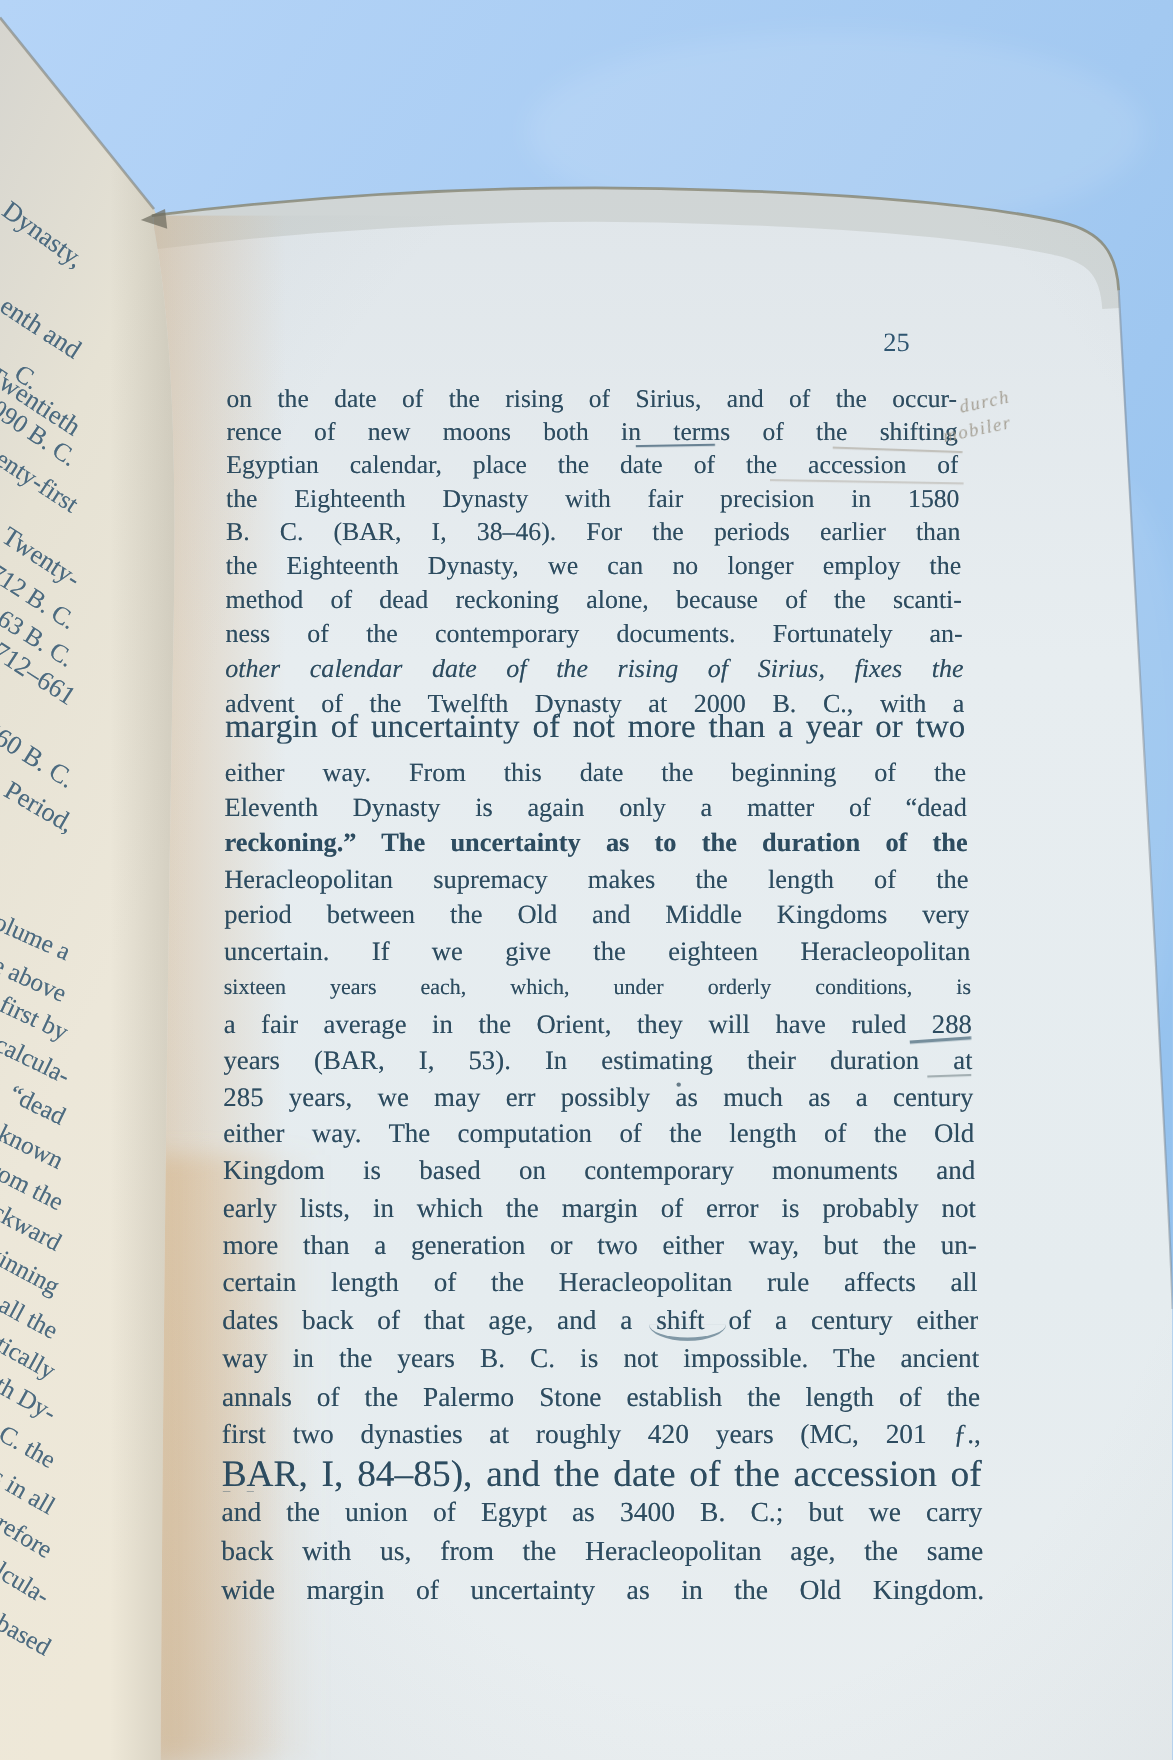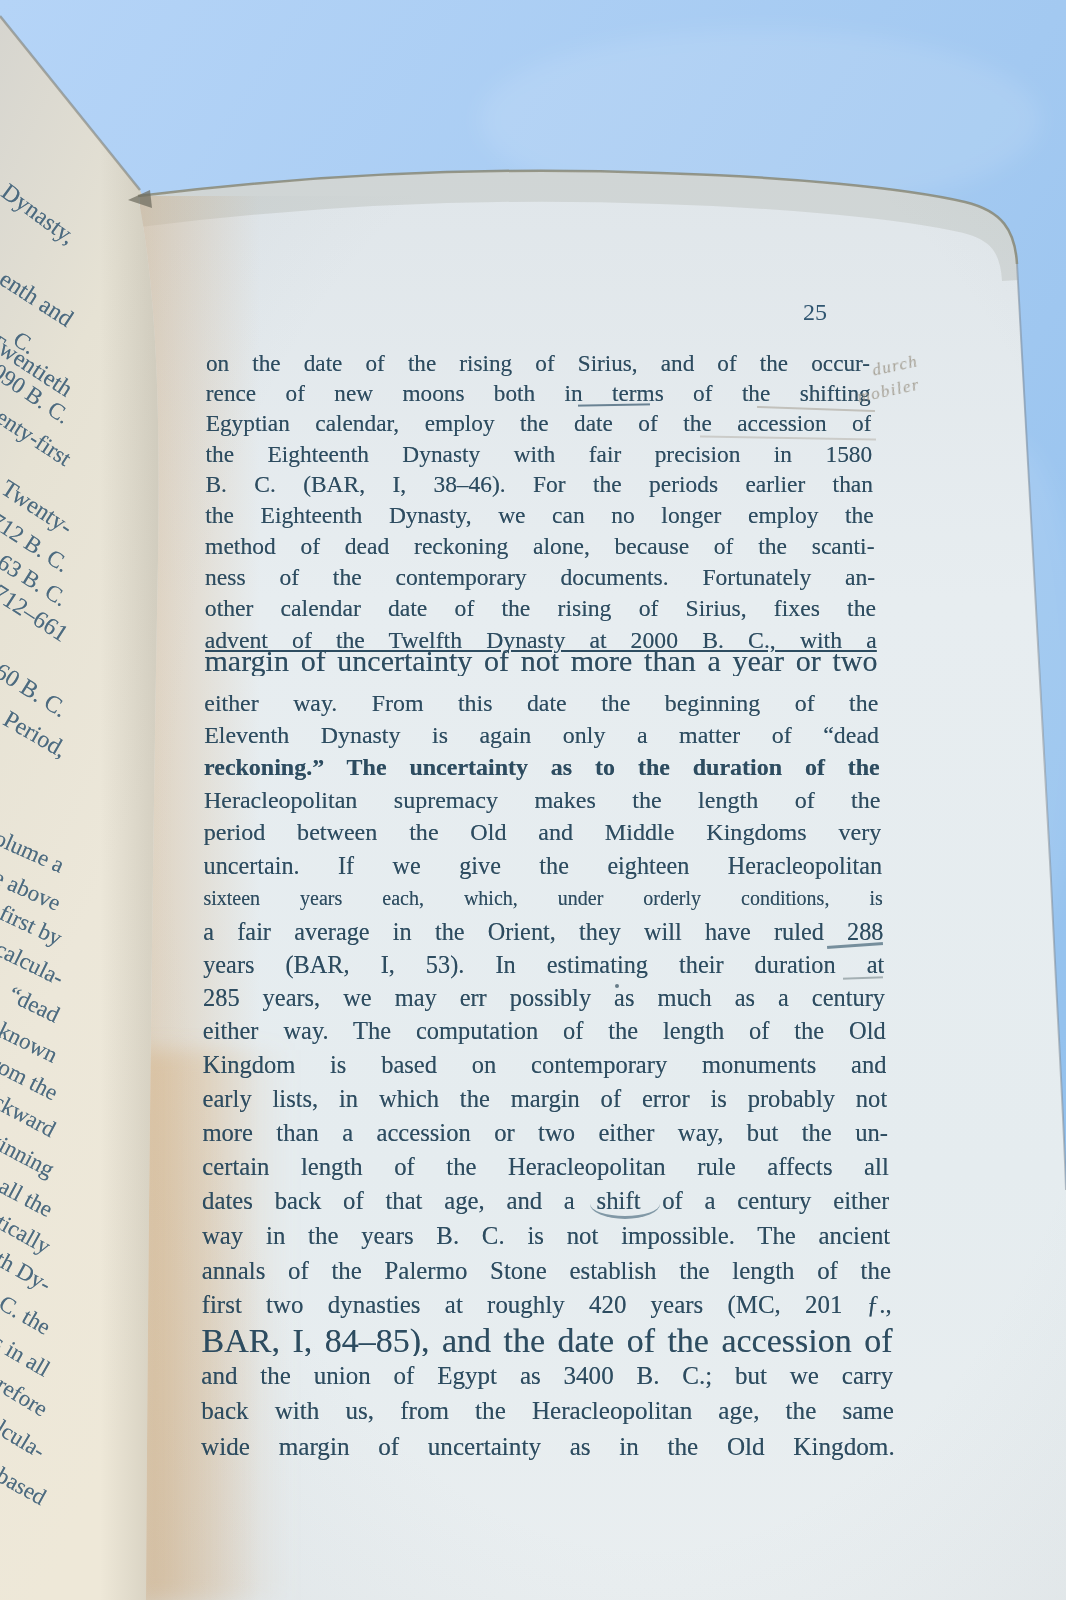--- a/index.html
+++ b/index.html
@@ -103,43 +103,43 @@
              C1002,211 1015,230 1017,264" stroke="#85836f" stroke-width="2.5" fill="none" opacity="0.8"></path>
     <path d="M1017,264 C1023,400 1039,640 1051,880 C1058,1030 1064,1120 1066,1190" stroke="rgba(125,135,145,0.5)" stroke-width="2" fill="none"></path>
     <path d="M128,200 L150,190 L152,208 Z" fill="#6b695c" opacity="0.7"></path>
   </svg>
 
   <div class="pagenum">25</div>
 
   <div id="bodyText">
       <div class="bline" style="top: 350px; left: 206px; width: 664px; font-size: 23.2px;">on the date of the rising of Sirius, and of the occur-</div>
       <div class="bline" style="top: 380.085px; left: 205.85px; width: 664.9px; font-size: 23.26px;">rence of new moons both in terms of the shifting</div>
-      <div class="bline" style="top: 410.34px; left: 205.7px; width: 665.8px; font-size: 23.32px;">Egyptian calendar, employ the date of the accession of</div>
+      <div class="bline" style="top: 410.34px; left: 205.7px; width: 665.8px; font-size: 23.32px;">Egyptian calendar, place the date of the accession of</div>
       <div class="bline" style="top: 440.765px; left: 205.55px; width: 666.7px; font-size: 23.38px;">the Eighteenth Dynasty with fair precision in 1580</div>
       <div class="bline" style="top: 471.36px; left: 205.4px; width: 667.6px; font-size: 23.44px;">B. C. (BAR, I, 38–46).  For the periods earlier than</div>
       <div class="bline" style="top: 502.125px; left: 205.25px; width: 668.5px; font-size: 23.5px;">the Eighteenth Dynasty, we can no longer employ the</div>
       <div class="bline" style="top: 533.06px; left: 205.1px; width: 669.4px; font-size: 23.56px;">method of dead reckoning alone, because of the scanti-</div>
       <div class="bline" style="top: 564.165px; left: 204.95px; width: 670.3px; font-size: 23.62px;">ness of the contemporary documents.  Fortunately an-</div>
-      <div class="bline" style="top: 595.44px; left: 204.8px; width: 671.2px; font-size: 23.68px;">other calendar date of the rising of Sirius, fixes the</div>
-      <div class="bline" style="top: 626.885px; left: 204.65px; width: 672.1px; font-size: 23.74px; text-decoration: underline;">advent of the Twelfth Dynasty at 2000 B. C., with a</div>
+      <div class="bline" style="top: 595.44px; left: 204.8px; width: 671.2px; font-size: 23.68px; font-style: italic;">other calendar date of the rising of Sirius, fixes the</div>
+      <div class="bline" style="top: 626.885px; left: 204.65px; width: 672.1px; font-size: 23.74px;">advent of the Twelfth Dynasty at 2000 B. C., with a</div>
       <div class="bline" style="top: 647px; left: 204.5px; width: 673px; font-size: 30px; font-family: Liberation Serif, serif;">margin of uncertainty of not more than a year or two</div>
       <div class="bline" style="top: 690.285px; left: 204.35px; width: 673.9px; font-size: 23.86px;">either way.  From this date the beginning of the</div>
       <div class="bline" style="top: 722.24px; left: 204.2px; width: 674.8px; font-size: 23.92px;">Eleventh Dynasty is again only a matter of “dead</div>
       <div class="bline" style="top: 754.365px; left: 204.05px; width: 675.7px; font-size: 23.98px; font-weight: bold;">reckoning.”  The uncertainty as to the duration of the</div>
       <div class="bline" style="top: 786.66px; left: 203.9px; width: 676.6px; font-size: 24.04px;">Heracleopolitan supremacy makes the length of the</div>
       <div class="bline" style="top: 819.125px; left: 203.75px; width: 677.5px; font-size: 24.1px;">period between the Old and Middle Kingdoms very</div>
       <div class="bline" style="top: 851.76px; left: 203.6px; width: 678.4px; font-size: 24.16px;">uncertain.  If we give the eighteen Heracleopolitan</div>
       <div class="bline" style="top: 884.565px; left: 203.45px; width: 679.3px; font-size: 20px;">sixteen years each, which, under orderly conditions, is</div>
       <div class="bline" style="top: 917.54px; left: 203.3px; width: 680.2px; font-size: 24.28px;">a fair average in the Orient, they will have ruled 288</div>
       <div class="bline" style="top: 950.685px; left: 203.15px; width: 681.1px; font-size: 24.34px;">years (BAR, I, 53).  In estimating their duration at</div>
       <div class="bline" style="top: 984px; left: 203px; width: 682px; font-size: 24.4px;">285 years, we may err possibly as much as a century</div>
       <div class="bline" style="top: 1017.49px; left: 202.85px; width: 682.9px; font-size: 24.46px;">either way.  The computation of the length of the Old</div>
       <div class="bline" style="top: 1051.14px; left: 202.7px; width: 683.8px; font-size: 24.52px;">Kingdom is based on contemporary monuments and</div>
       <div class="bline" style="top: 1084.96px; left: 202.55px; width: 684.7px; font-size: 24.58px;">early lists, in which the margin of error is probably not</div>
-      <div class="bline" style="top: 1118.96px; left: 202.4px; width: 685.6px; font-size: 24.64px;">more than a accession or two either way, but the un-</div>
+      <div class="bline" style="top: 1118.96px; left: 202.4px; width: 685.6px; font-size: 24.64px;">more than a generation or two either way, but the un-</div>
       <div class="bline" style="top: 1153.12px; left: 202.25px; width: 686.5px; font-size: 24.7px;">certain length of the Heracleopolitan rule affects all</div>
       <div class="bline" style="top: 1187.46px; left: 202.1px; width: 687.4px; font-size: 24.76px;">dates back of that age, and a shift of a century either</div>
       <div class="bline" style="top: 1221.96px; left: 201.95px; width: 688.3px; font-size: 24.82px;">way in the years B. C. is not impossible.  The ancient</div>
       <div class="bline" style="top: 1256.64px; left: 201.8px; width: 689.2px; font-size: 24.88px;">annals of the Palermo Stone establish the length of the</div>
       <div class="bline" style="top: 1291.48px; left: 201.65px; width: 690.1px; font-size: 24.94px;">first two dynasties at roughly 420 years (MC, 201 ƒ.,</div>
       <div class="bline" style="top: 1326.5px; left: 201.5px; width: 691px; font-size: 34px;">BAR, I, 84–85), and the date of the accession of Menes</div>
       <div class="bline" style="top: 1361.68px; left: 201.35px; width: 691.9px; font-size: 25.06px;">and the union of Egypt as 3400 B. C.; but we carry</div>
       <div class="bline" style="top: 1397.04px; left: 201.2px; width: 692.8px; font-size: 25.12px;">back with us, from the Heracleopolitan age, the same</div>
       <div class="bline" style="top: 1432.57px; left: 201.05px; width: 693.7px; font-size: 25.18px;">wide margin of uncertainty as in the Old Kingdom.</div>
     </div>

